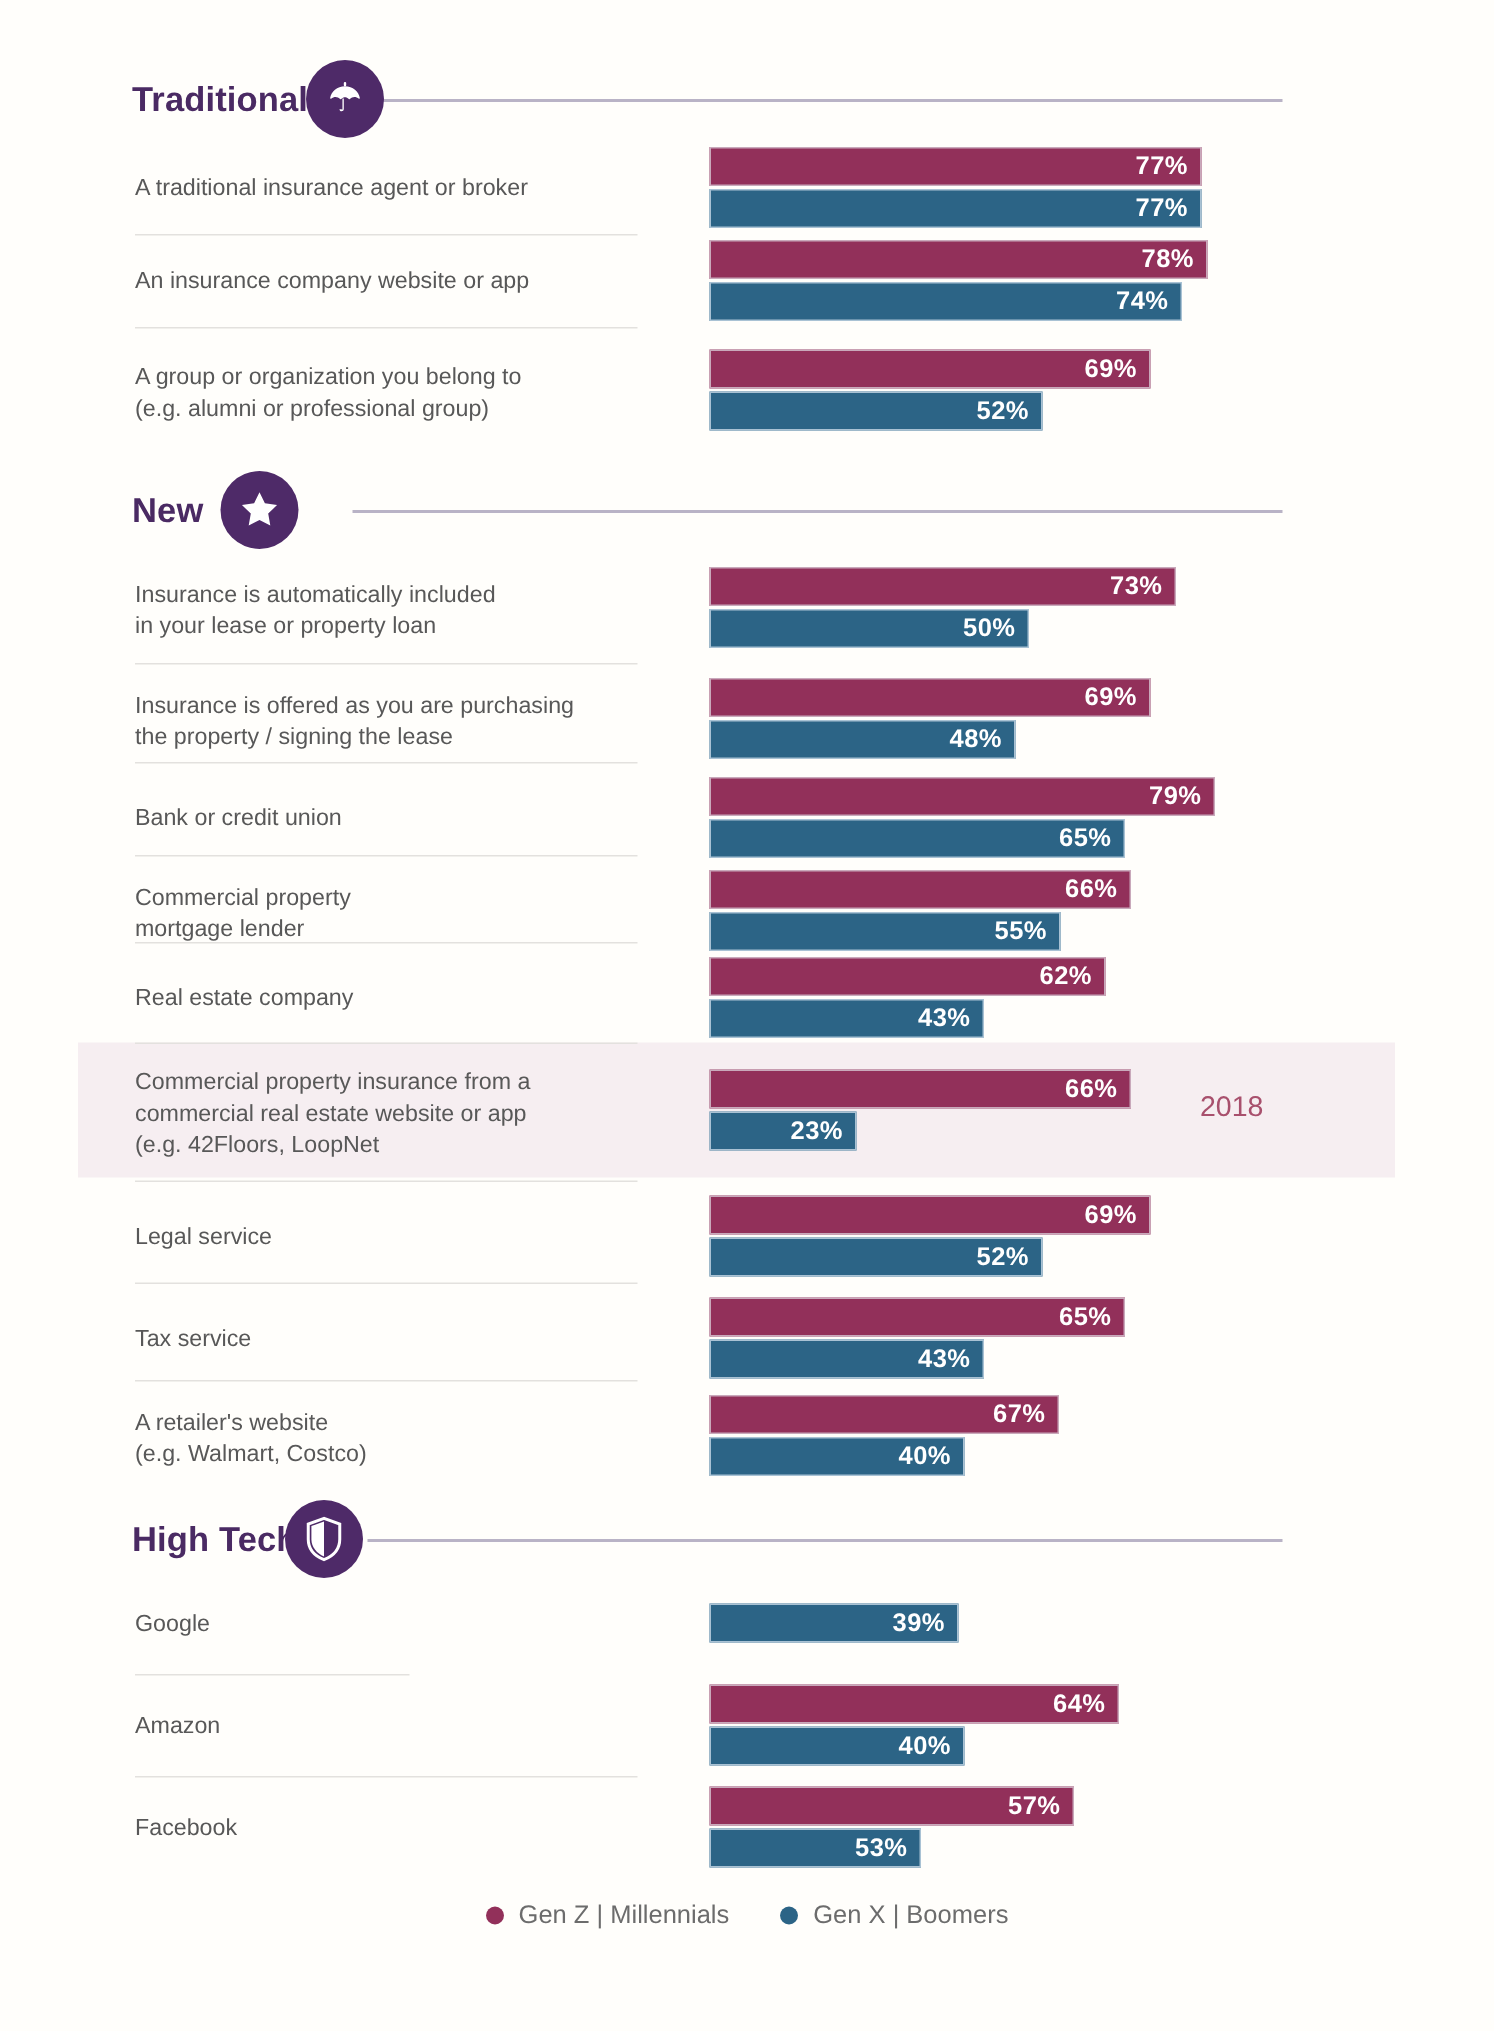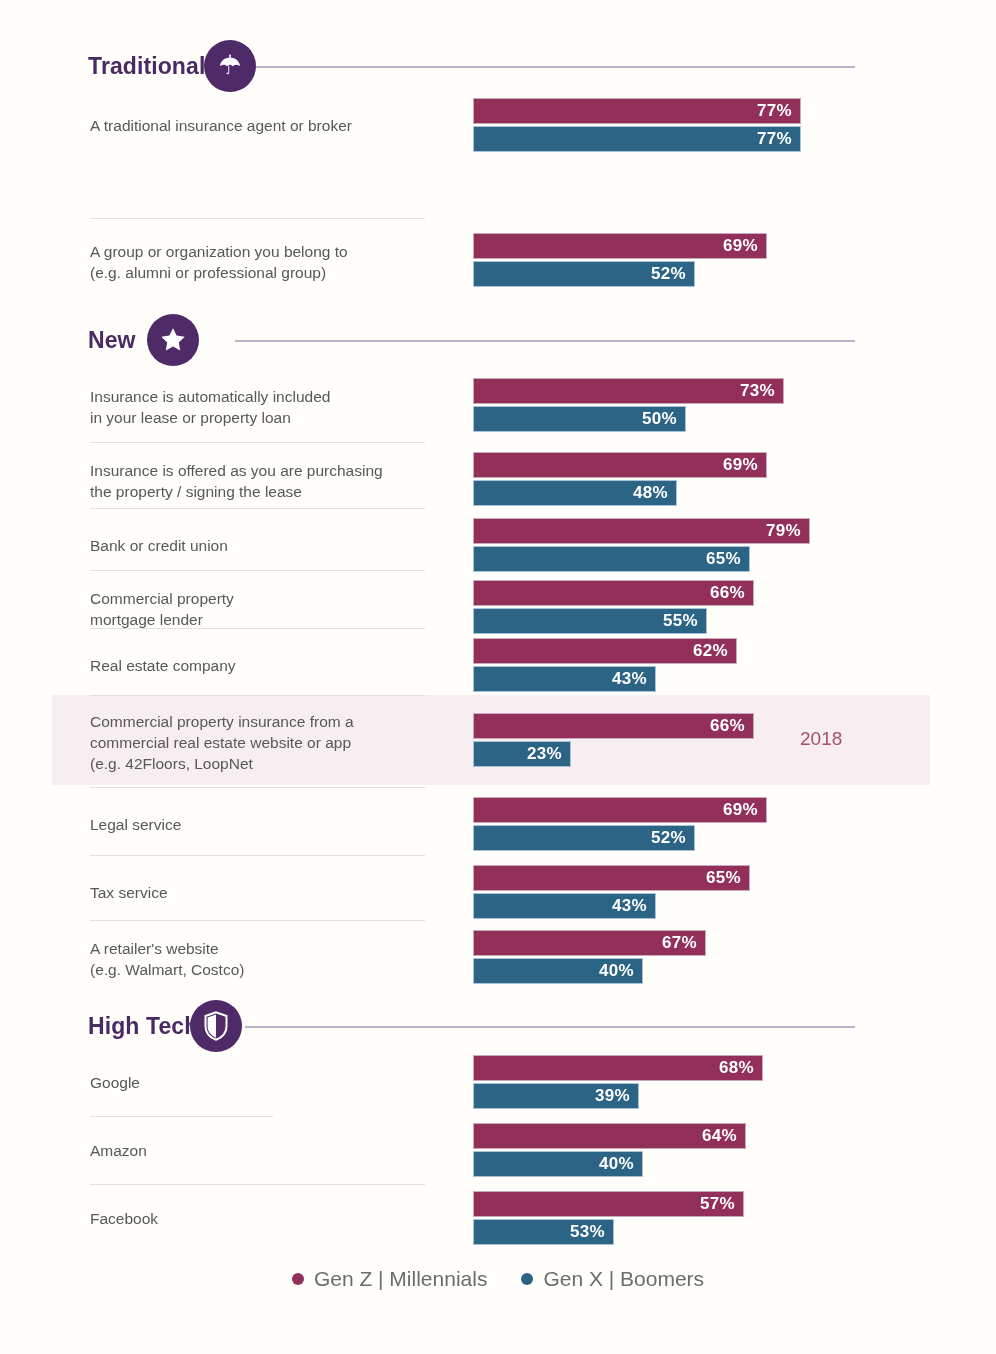--- a/index.html
+++ b/index.html
@@ -123,21 +123,21 @@
     left:0;right:0;
     display:flex;
     justify-content:center;
     align-items:center;
     gap:34px;
   }
   .legend-item{display:flex;align-items:center;gap:10px;}
   .legend-dot{width:12px;height:12px;border-radius:50%;display:block;}
   .legend-dot.genz{background:#92305A;}
   .legend-dot.genx{background:#2C6486;}
-  .legend-label{font-size:21px;color:#6c6c6c;white-space:nowrap;}
+  .legend-label{font-size:17px;color:#6c6c6c;white-space:nowrap;}
 </style>
 </head>
 <body>
 
 <div class="chart" id="chart-root">
     <div class="section-head" style="position:absolute;left:0;top:38px;width:996px;">
       <div class="section-rule" style="left:235px;width:620px;"></div>
       <div class="section-title">Traditional</div>
       <div class="section-icon" style="left:204px;">
         <svg width="30" height="30" viewBox="0 0 30 30">
@@ -171,20 +171,32 @@
       <div class="bars">
         <div class="bar genz" style="width:328px;">
           <span class="val">77%</span>
         </div>
         <div class="bar genx" style="width:328px;">
           <span class="val">77%</span>
         </div>
       </div>
 
     </div>
+    <div class="row sep" style="position:absolute;left:0;top:156px;width:996px;height:62px;">
+      <div class="row-label" style="top:20.5px;">An insurance company website or app</div>
+      <div class="bars">
+        <div class="bar genz" style="width:332px;">
+          <span class="val">78%</span>
+        </div>
+        <div class="bar genx" style="width:315px;">
+          <span class="val">74%</span>
+        </div>
+      </div>
+
+    </div>
     <div class="row sep" style="position:absolute;left:0;top:218px;width:996px;height:84px;">
       <div class="row-label" style="top:23px;">A group or organization you belong to
 (e.g. alumni or professional group)</div>
       <div class="bars">
         <div class="bar genz" style="width:294px;">
           <span class="val">69%</span>
         </div>
         <div class="bar genx" style="width:222px;">
           <span class="val">52%</span>
         </div>
@@ -302,23 +314,20 @@
         </div>
         <div class="bar genx" style="width:170px;">
           <span class="val">40%</span>
         </div>
       </div>
 
     </div>
     <div class="row" style="position:absolute;left:0;top:1048px;width:996px;height:68px;">
       <div class="row-label" style="top:23.5px;">Google</div>
       <div class="bars">
-        <div class="bar genz" style="width:290px;">
-          <span class="val">68%</span>
-        </div>
         <div class="bar genx" style="width:166px;">
           <span class="val">39%</span>
         </div>
       </div>
 
     </div>
     <div class="row sep" style="position:absolute;left:0;top:1116px;width:844px;height:68px;">
       <div class="row-label" style="top:23.5px;">Amazon</div>
       <div class="bars">
         <div class="bar genz" style="width:273px;">
@@ -326,21 +335,21 @@
         </div>
         <div class="bar genx" style="width:170px;">
           <span class="val">40%</span>
         </div>
       </div>
 
     </div>
     <div class="row sep" style="position:absolute;left:0;top:1184px;width:996px;height:68px;">
       <div class="row-label" style="top:23.5px;">Facebook</div>
       <div class="bars">
-        <div class="bar genz" style="width:271px;">
+        <div class="bar genz" style="width:243px;">
           <span class="val">57%</span>
         </div>
         <div class="bar genx" style="width:141px;">
           <span class="val">53%</span>
         </div>
       </div>
 
     </div>
     <div class="legend" style="top:1267px;">
   <div class="legend-item">

